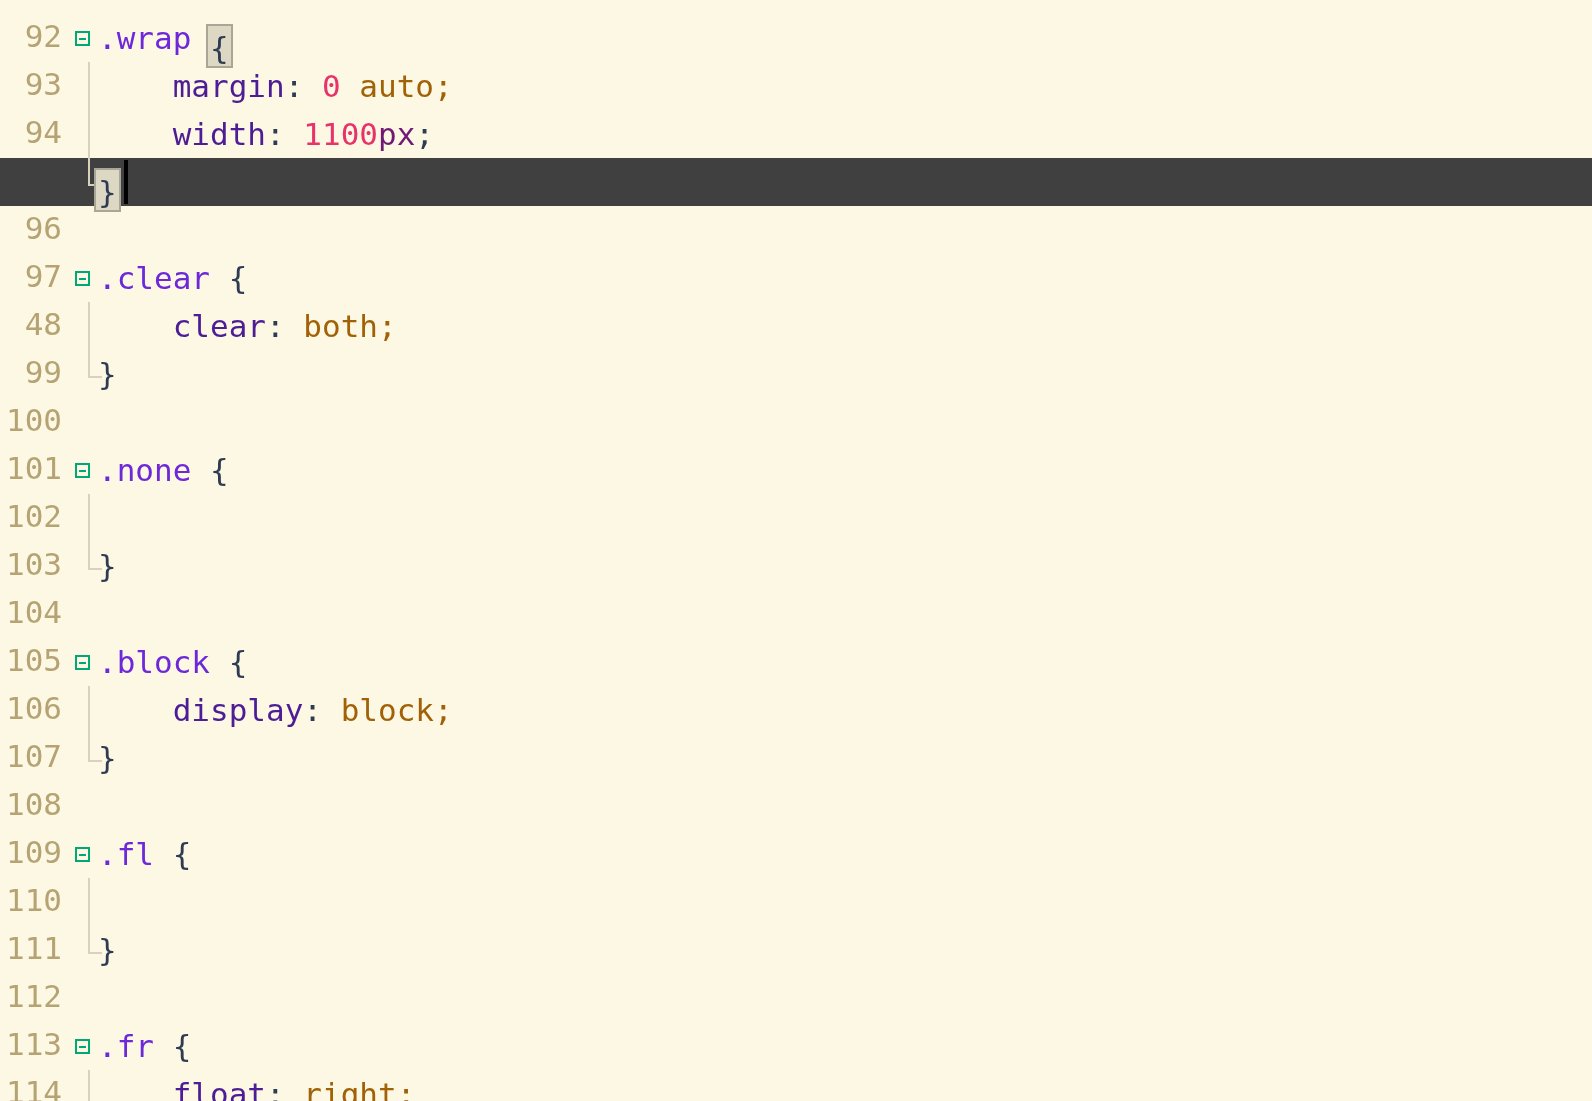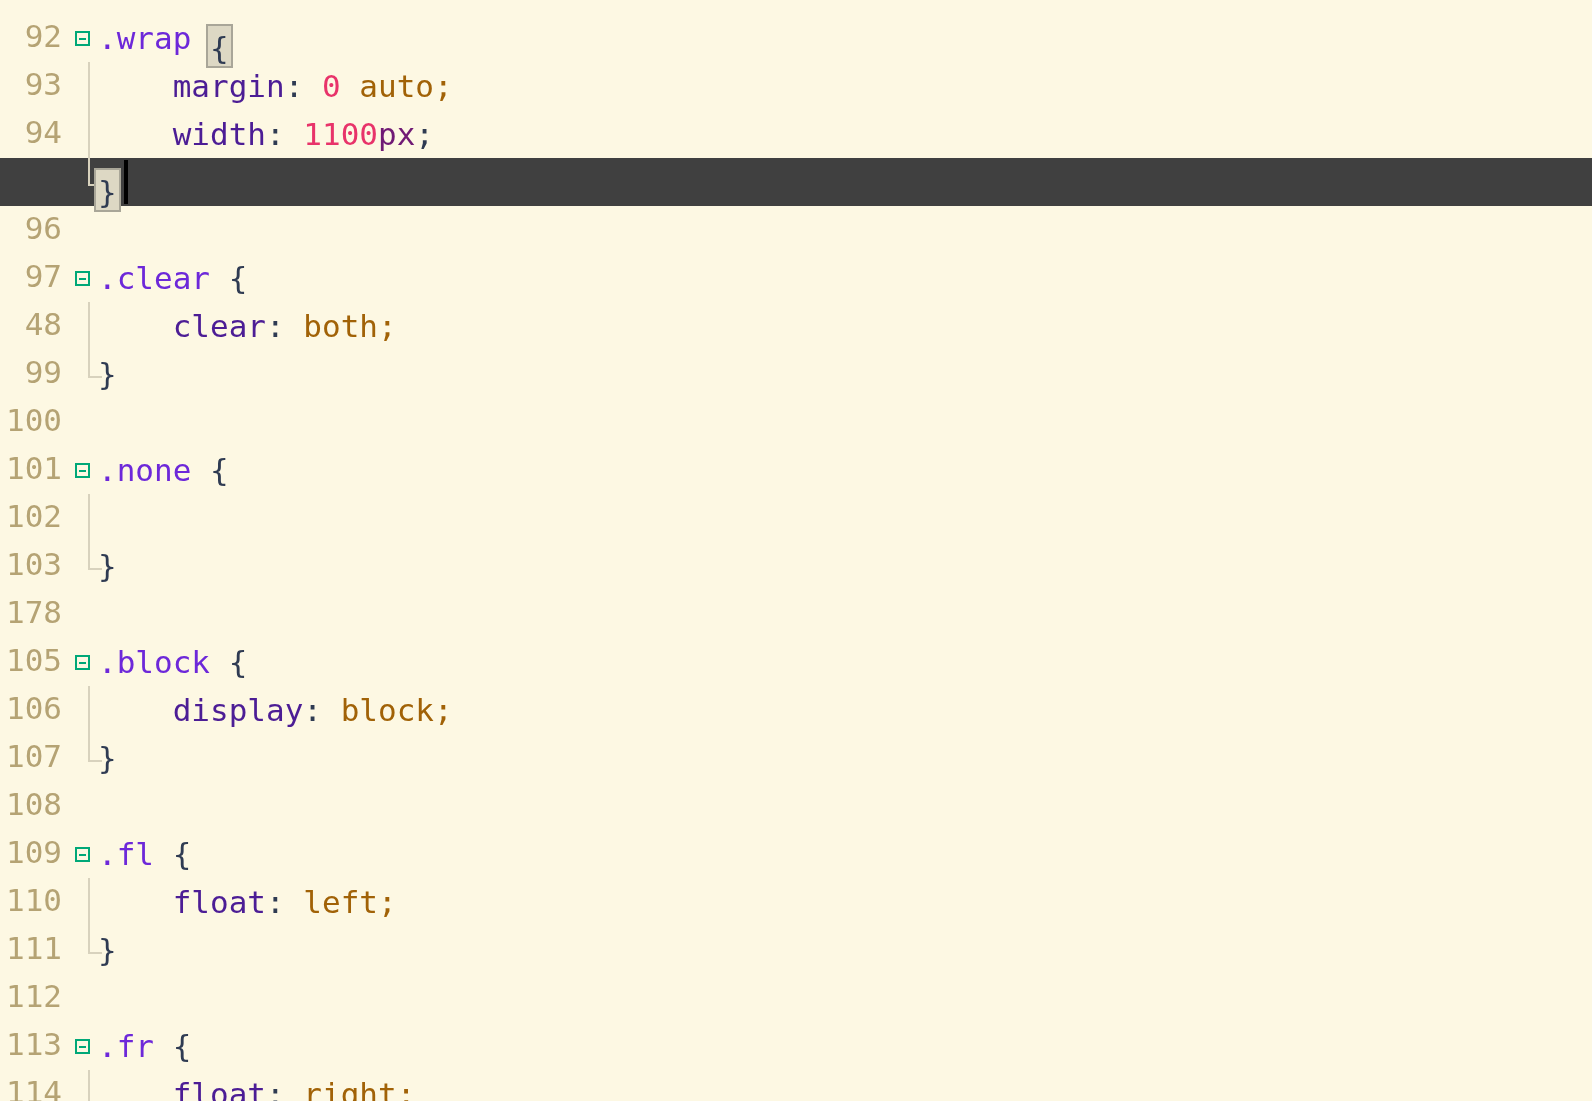--- a/index.html
+++ b/index.html
@@ -143,26 +143,26 @@
       <div class="line" style="top: 62px;"><div class="lineno">94</div><div class="guide"></div><div class="code"><span class="tok-punct">    </span><span class="tok-prop">margin</span><span class="tok-punct">: </span><span class="tok-number">0</span><span class="tok-value"> auto;</span></div></div>
       <div class="line" style="top: 110px;"><div class="lineno">95</div><div class="guide"></div><div class="code"><span class="tok-punct">    </span><span class="tok-prop">width</span><span class="tok-punct">: </span><span class="tok-number">1100</span><span class="tok-unit">px</span><span class="tok-punct">;</span></div></div>
       <div class="line current" style="top: 158px;"><div class="lineno">96</div><div class="guide end"></div><div class="code"><span class="tok-brace brace-match">}</span></div><div class="caret" style="left: 124px;"></div></div>
       <div class="line" style="top: 206px;"><div class="lineno">97</div><div class="code"></div></div>
       <div class="line" style="top: 254px;"><div class="lineno">48</div><div class="fold"></div><div class="code"><span class="tok-selector">.clear</span><span class="tok-brace"> {</span></div></div>
       <div class="line" style="top: 302px;"><div class="lineno">99</div><div class="guide"></div><div class="code"><span class="tok-punct">    </span><span class="tok-prop">clear</span><span class="tok-punct">: </span><span class="tok-value">both;</span></div></div>
       <div class="line" style="top: 350px;"><div class="lineno">100</div><div class="guide end"></div><div class="code"><span class="tok-brace">}</span></div></div>
       <div class="line" style="top: 398px;"><div class="lineno">101</div><div class="code"></div></div>
       <div class="line" style="top: 446px; padding-left: 24px;"><div class="lineno">102</div><div class="fold"></div><div class="code"><span class="tok-selector">.none</span><span class="tok-brace"> {</span></div></div>
       <div class="line" style="top: 494px;"><div class="lineno">103</div><div class="guide"></div></div>
-      <div class="line" style="top: 542px;"><div class="lineno">178</div><div class="guide end"></div><div class="code"><span class="tok-brace">}</span></div></div>
+      <div class="line" style="top: 542px;"><div class="lineno">104</div><div class="guide end"></div><div class="code"><span class="tok-brace">}</span></div></div>
       <div class="line" style="top: 590px;"><div class="lineno">105</div><div class="code"></div></div>
       <div class="line" style="top: 638px;"><div class="lineno">106</div><div class="fold"></div><div class="code"><span class="tok-selector">.block</span><span class="tok-brace"> {</span></div></div>
       <div class="line" style="top: 686px;"><div class="lineno">107</div><div class="guide"></div><div class="code"><span class="tok-punct">    </span><span class="tok-prop">display</span><span class="tok-punct">: </span><span class="tok-value">block;</span></div></div>
       <div class="line" style="top: 734px;"><div class="lineno">108</div><div class="guide end"></div><div class="code"><span class="tok-brace">}</span></div></div>
       <div class="line" style="top: 782px;"><div class="lineno">109</div><div class="code"></div></div>
       <div class="line" style="top: 830px;"><div class="lineno">110</div><div class="fold"></div><div class="code"><span class="tok-selector">.fl</span><span class="tok-brace"> {</span></div></div>
-      <div class="line" style="top: 878px;"><div class="lineno">111</div><div class="guide"></div><div class="code"><span class="tok-punct">    </span><span class="tok-prop">float</span><span class="tok-punct">: </span><span class="tok-value">left;</span></div></div>
+      <div class="line" style="top: 878px;"><div class="lineno">111</div><div class="guide"></div></div>
       <div class="line" style="top: 926px;"><div class="lineno">112</div><div class="guide end"></div><div class="code"><span class="tok-brace">}</span></div></div>
       <div class="line" style="top: 974px;"><div class="lineno">113</div><div class="code"></div></div>
       <div class="line" style="top: 1022px;"><div class="lineno">114</div><div class="fold"></div><div class="code"><span class="tok-selector">.fr</span><span class="tok-brace"> {</span></div></div>
       <div class="line" style="top: 1070px;"><div class="lineno">115</div><div class="guide"></div><div class="code"><span class="tok-punct">    </span><span class="tok-prop">float</span><span class="tok-punct">: </span><span class="tok-value">right;</span></div></div>
     </div>
 </div>
 
 </body></html>

